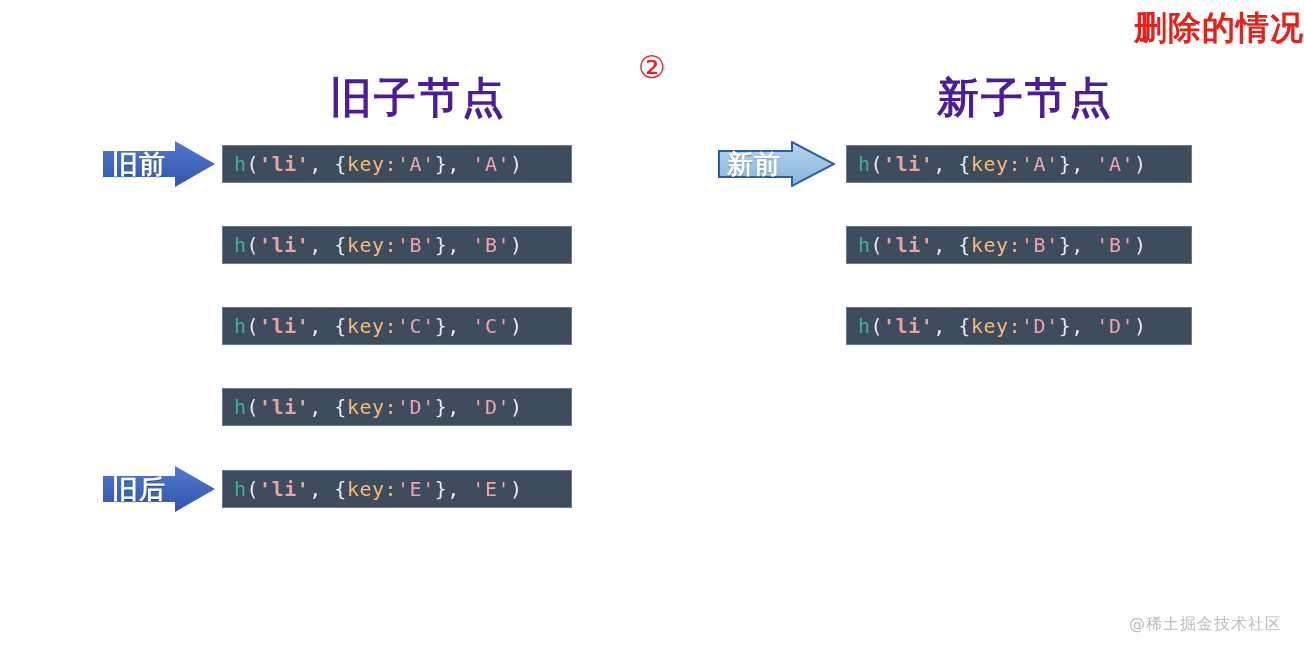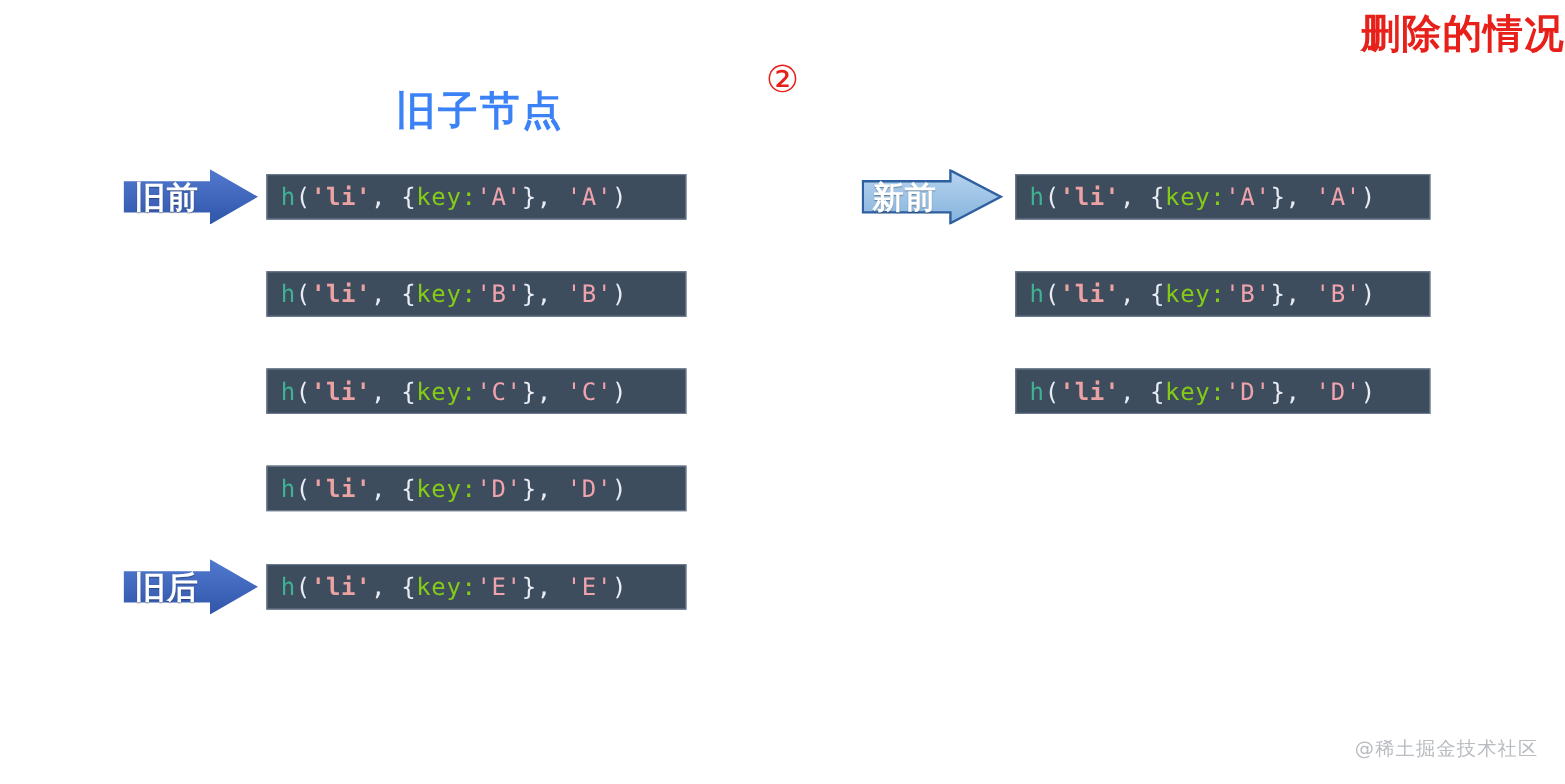--- a/index.html
+++ b/index.html
@@ -41,22 +41,22 @@
     text-align: center;
     color: #e8201a;
     font-size: 31px;
     font-weight: normal;
     line-height: 1;
     font-family: "DejaVu Sans", sans-serif;
   }
   .col-title {
     position: absolute;
     top: 70px;
-    color: #3b82f6;
-    font-size: 33px;
+    color: #4c1d95;
+    font-size: 42px;
     font-weight: bold;
     letter-spacing: 2px;
     white-space: nowrap;
     font-family: "DejaVu Sans", "Liberation Sans", sans-serif;
   }
   .col-title.left  { left: 330px; }
   .col-title.right { left: 937px; }
 
   
   .code-box {
@@ -72,21 +72,21 @@
     font-size: 20px;
     letter-spacing: 0.5px;
     white-space: pre;
   }
   .code-box.left  { left: 222px; width: 350px; }
   .code-box.right { left: 846px; width: 346px; }
 
   .tok-fn    { color: #3fb293; }
   .tok-punct { color: #e8edf5; }
   .tok-str   { color: #eba2a2; font-weight: bold; }
-  .tok-key   { color: #84cc16; }
+  .tok-key   { color: #fdba74; }
   .tok-val   { color: #f0a3ad; }
 
   
   .arrow {
     position: absolute;
     height: 46px;
     display: block;
   }
   .arrow .lbl {
     position: absolute;
@@ -122,20 +122,21 @@
 </style>
 </head>
 <body>
 
 <div class="stage">
 
   <div class="main-title">删除的情况</div>
   <div class="main-title-index">②</div>
 
   <div class="col-title left">旧子节点</div>
+  <div class="col-title right">新子节点</div>
 
   <div class="code-box left" style="top:145px">
     <span class="tok-fn">h</span><span class="tok-punct">(</span><span class="tok-str">'li'</span><span class="tok-punct">, </span><span class="tok-punct">{</span><span class="tok-key">key:</span><span class="tok-val">'A'</span><span class="tok-punct">}</span><span class="tok-punct">, </span><span class="tok-val">'A'</span><span class="tok-punct">)</span>
   </div>
 
   <div class="code-box left" style="top:226px">
     <span class="tok-fn">h</span><span class="tok-punct">(</span><span class="tok-str">'li'</span><span class="tok-punct">, </span><span class="tok-punct">{</span><span class="tok-key">key:</span><span class="tok-val">'B'</span><span class="tok-punct">}</span><span class="tok-punct">, </span><span class="tok-val">'B'</span><span class="tok-punct">)</span>
   </div>
 
   <div class="code-box left" style="top:307px">

